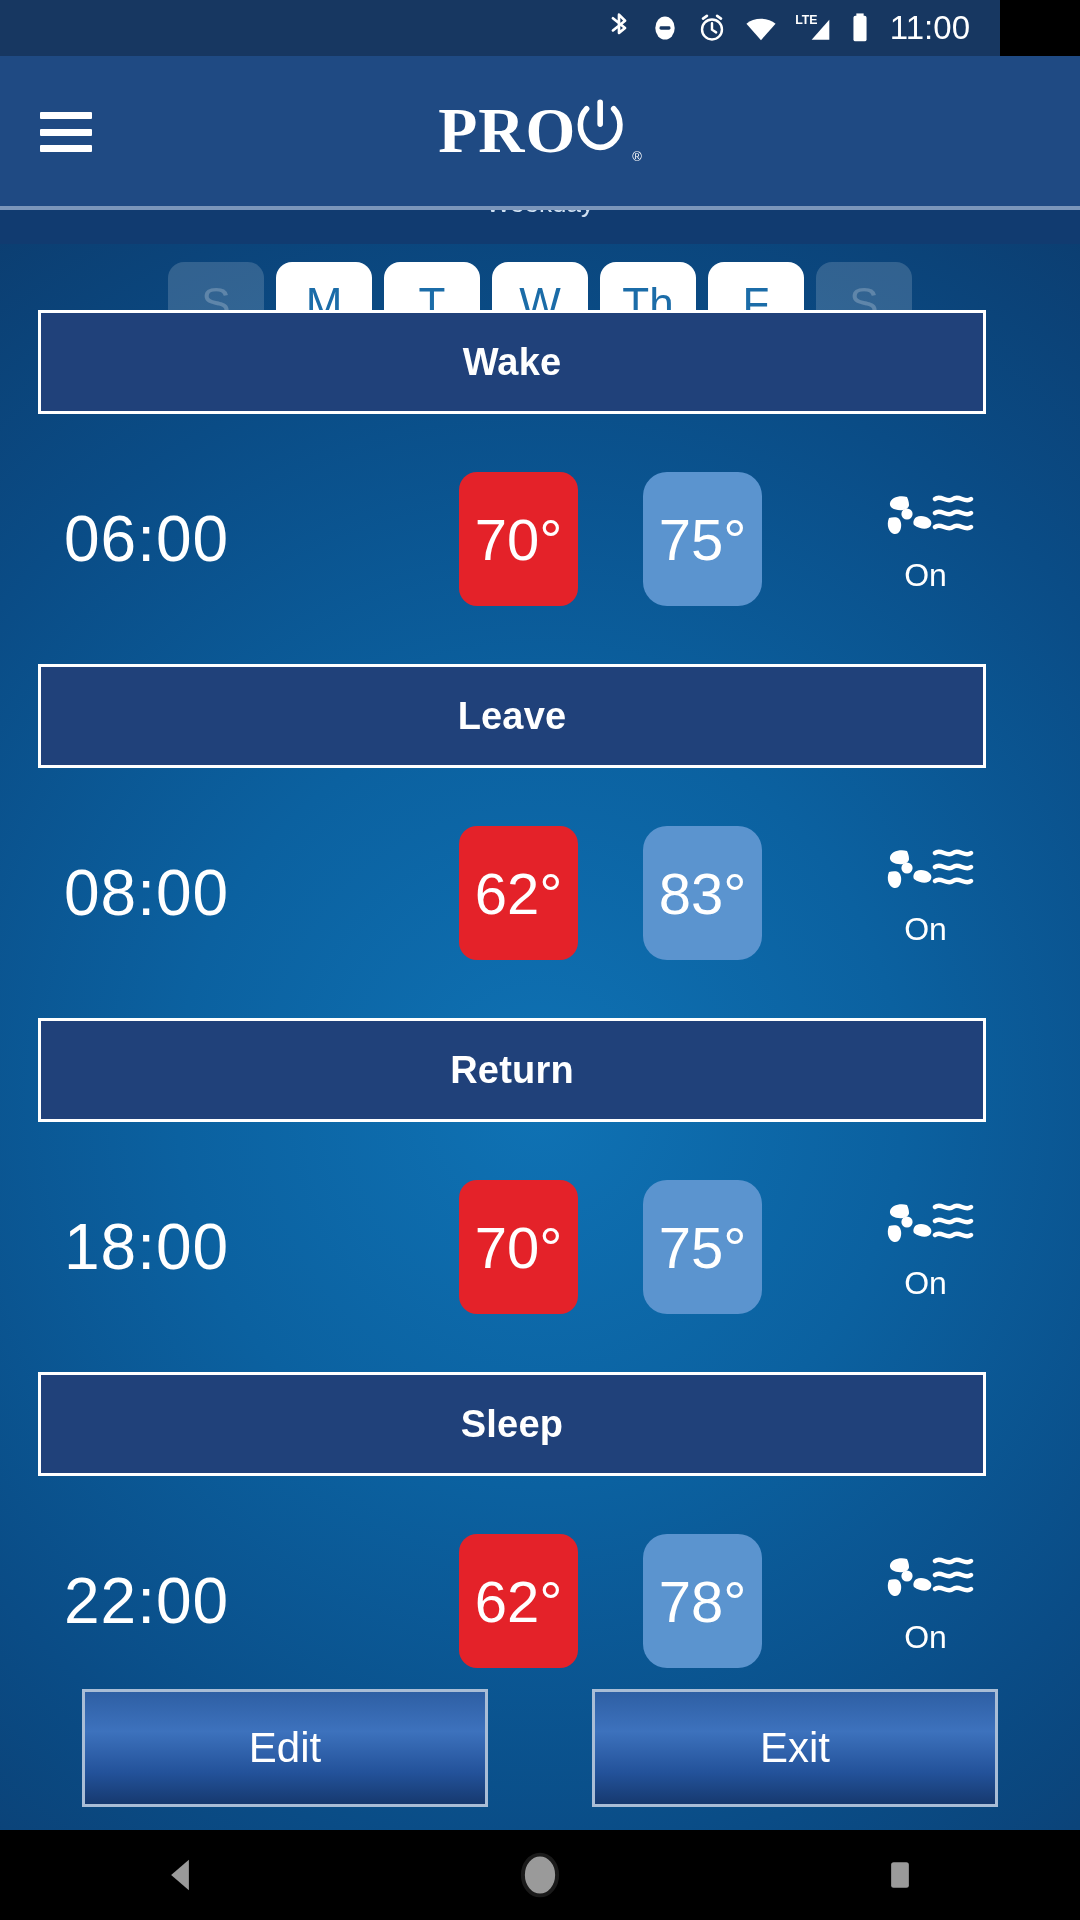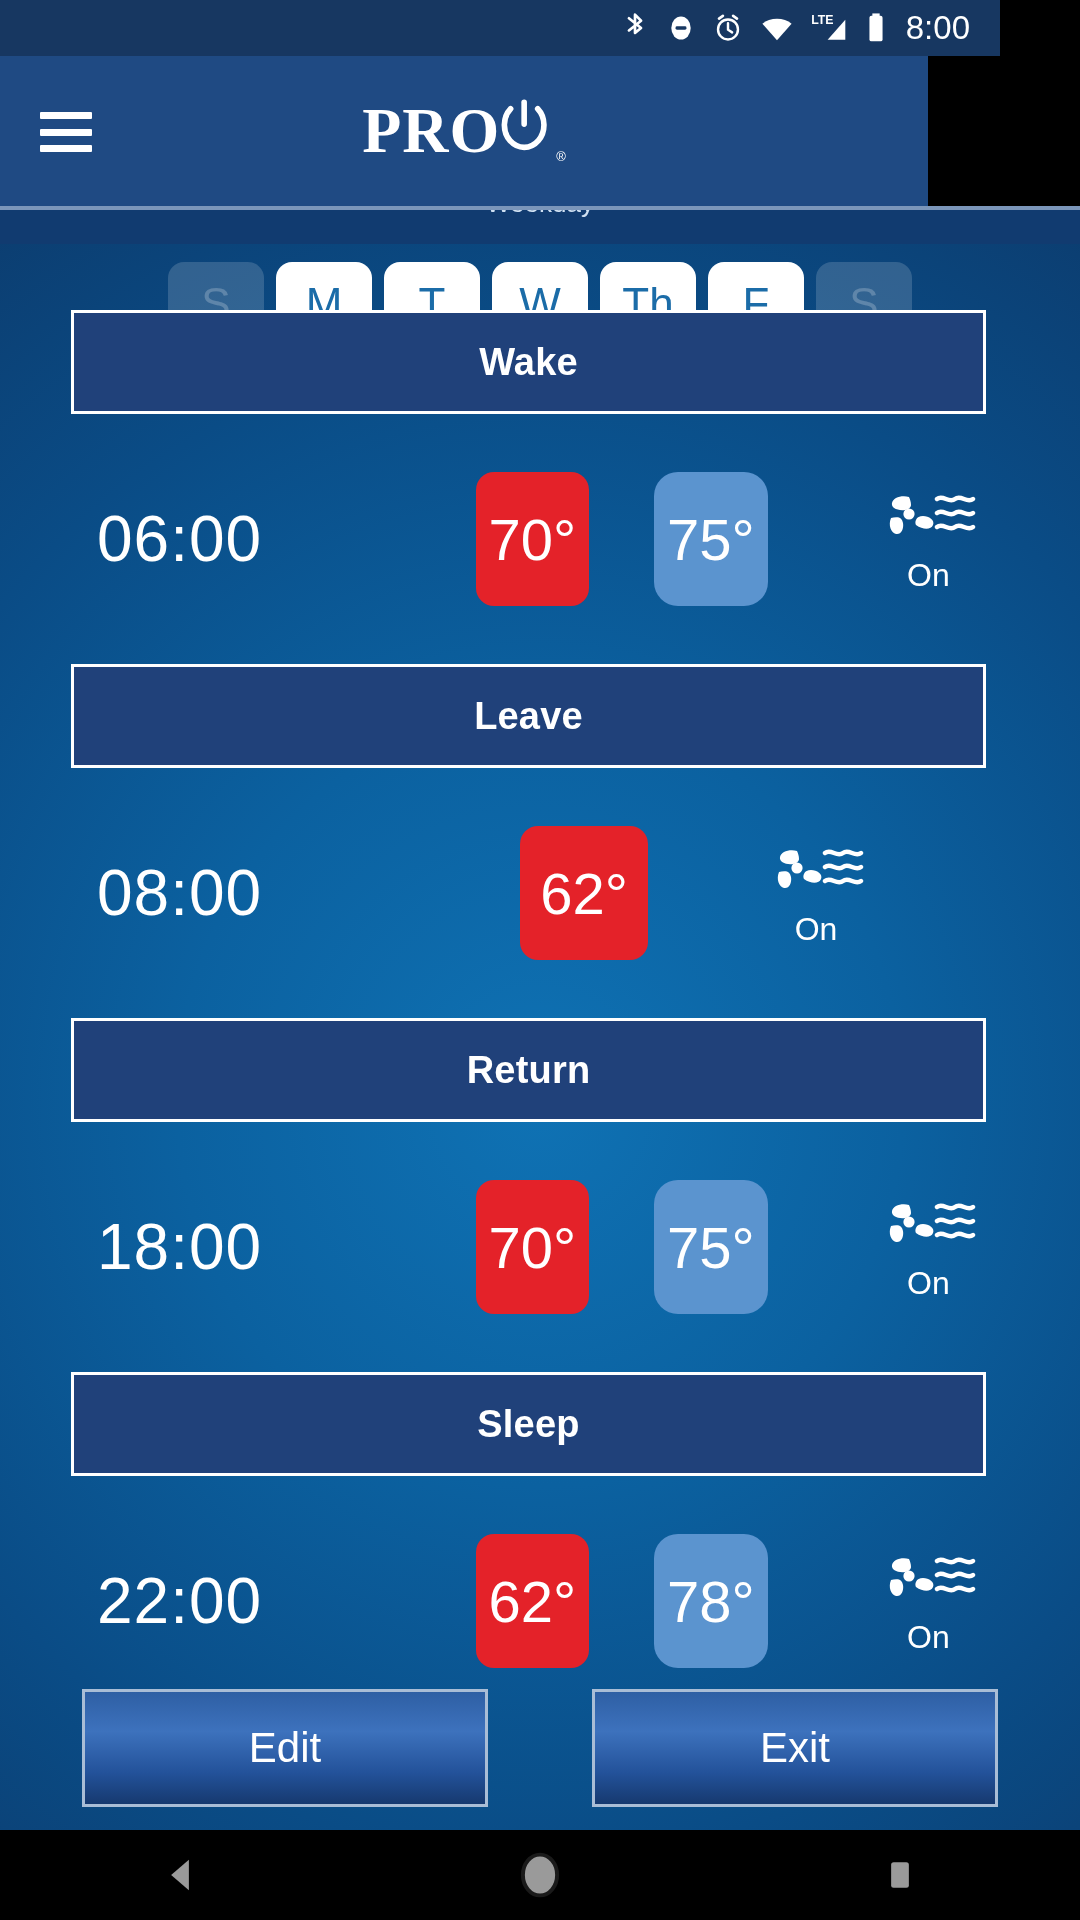--- a/index.html
+++ b/index.html
@@ -20,21 +20,21 @@
   }
   .statusbar .si{ display:flex; align-items:center; justify-content:center; }
   .statusbar svg{ display:block; }
   .clock{
     color:#ffffff; font-size:33px; letter-spacing:0px;
     font-family:"Liberation Sans", sans-serif; margin-left:4px;
   }
 
   
   .appbar{
-    position:absolute; top:56px; left:0; width:928px; height:152px;
+    position:absolute; top:56px; left:0; width:1080px; height:152px;
     background:#1f4a83;
     display:flex; align-items:center;
   }
   .hamburger{
     position:absolute; left:40px; top:50%; transform:translateY(-50%);
     width:52px; height:40px; display:flex; flex-direction:column;
     justify-content:space-between; cursor:pointer;
   }
   .hamburger i{ display:block; height:7px; background:#fff; border-radius:1px; }
   .brand{
@@ -78,21 +78,21 @@
   .daychip{
     width:96px; height:84px; border-radius:16px;
     display:flex; align-items:center; justify-content:center;
     font-size:44px; font-family:"Liberation Sans", sans-serif;
     cursor:pointer; user-select:none;
   }
   .daychip.on{ background:#ffffff; color:#1b6ca8; }
   .daychip.off{ background:rgba(255,255,255,0.16); color:rgba(255,255,255,0.22); }
 
   
-  .sched{ position:absolute; top:100px; left:0; width:1024px;padding-left:33px; }
+  .sched{ position:absolute; top:100px; left:0; width:1024px; }
   .band{
     margin:0 38px; height:104px; background:#20417a;
     border:3px solid #ffffff;
     display:flex; align-items:center; justify-content:center;
   }
   .band span{
     color:#ffffff; font-size:38px; font-weight:bold;
     font-family:"Liberation Sans", sans-serif; letter-spacing:.2px;
   }
   .row{
@@ -178,21 +178,21 @@
         <path d="M15 24 L30 7 L30 24 Z" fill="#fff"></path>
         <path d="M15 24 L30 7 L30 24 Z" fill="none" stroke="#173761" stroke-width="0"></path>
       </svg>
     </span>
     <span class="si">
       <svg width="20" height="34" viewBox="0 0 16 28">
           <rect x="5" y="2" width="6" height="2.4" fill="#fff"></rect>
           <rect x="2.6" y="4" width="10.8" height="21" rx="1.6" fill="#fff"></rect>
         </svg>
     </span>
-    <span class="clock">8:00</span>
+    <span class="clock">11:00</span>
   </div>
 
   <div class="appbar">
     <div class="hamburger">
       <i></i>
         <i></i>
         <i></i>
     </div>
     <div class="brand">
       <span class="logotext">PRO</span>
@@ -261,20 +261,21 @@
           <span class="lbl">On</span>
         </div>
       </div>
 
       <div class="band">
         <span>Leave</span>
       </div>
       <div class="row">
         <div class="time">08:00</div>
         <div class="temp heat">62°</div>
+        <div class="temp cool">83°</div>
         <div class="fan">
           <svg class="glyph" viewBox="0 0 96 58">
             <g fill="#ffffff">
               <path d="M29 12 C21 10 13 13 12 18 C11 23 18 26 25 25 C29 24.5 31 22 31 20 C31 17 30 14 29 12 Z"></path>
               <path d="M11 33 C8 40 11 48 16 49 C21 50 24 44 23 38 C22.4 34.5 20 32.5 18 32.3 C15.4 32 13 32.4 11 33 Z"></path>
               <path d="M36 40 C43 45 51 45 53 40 C55 35 49 31 43 31 C39.6 31 37 32.6 36.2 34.4 C35 36.6 35.3 38.6 36 40 Z"></path>
               <circle cx="29" cy="29" r="5.6"></circle>
             </g>
             <g fill="none" stroke="#ffffff" stroke-width="4.4" stroke-linecap="round">
               <path d="M57 14 C63 9 69 19 75 14 C81 9 87 19 93 14"></path>

